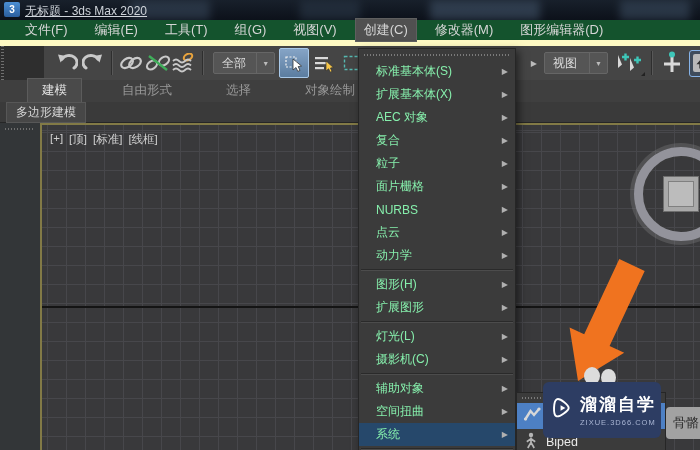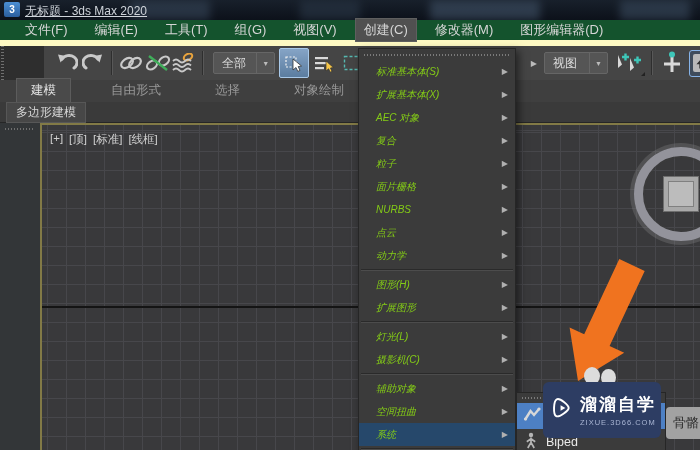--- a/index.html
+++ b/index.html
@@ -21,39 +21,39 @@
   .tb-ico{display:flex;align-items:center;justify-content:center;width:28px;height:28px;}
   .dropdown{height:20px;background:#555;border:1px solid #666;border-radius:2px;display:flex;align-items:center;margin:0 4px;}
   .dropdown .dd-label{font-size:12px;color:#ddd;padding:0 8px;}
   .dropdown .dd-arrow{font-size:7px;color:#bbb;padding:0 5px;border-left:1px solid #666;height:100%;display:flex;align-items:center;}
   .tb-btn{width:30px;height:28px;border-radius:2px;display:flex;align-items:center;justify-content:center;position:relative;}
   .tb-btn.blue{background:linear-gradient(#85a4c6,#5b7da0);border:1px solid #a9c9e9;}
   .corner{position:absolute;right:1px;bottom:1px;width:0;height:0;border-left:4px solid transparent;border-bottom:4px solid #222;}
   .upbtn{width:25px;height:25px;border:1px solid #86b3e8;border-radius:3px;background:#3f4c5c;display:flex;align-items:center;justify-content:center;margin:0 3px;}
   .upbtn .pad{width:18px;height:18px;background:#b9b9b9;border-radius:2px;display:flex;align-items:center;justify-content:center;}
   
-  .ribbon-tabs{position:absolute;left:0;top:80px;width:700px;height:22px;background:#3f3f3f;display:flex;align-items:flex-end;padding-left:16px;box-sizing:border-box;gap:26px;}
+  .ribbon-tabs{position:absolute;left:0;top:80px;width:700px;height:22px;background:#3f3f3f;display:flex;align-items:flex-end;padding-left:27px;box-sizing:border-box;gap:26px;}
   .rtab{font-size:12.5px;color:#999;padding:3px 14px;}
   .rtab.active{color:#e3e3e3;background:#4a4a4a;border:1px solid #5c5c5c;border-bottom:none;}
   .ribbon-row{position:absolute;left:0;top:102px;width:700px;height:20px;background:#3a3a3a;border-bottom:1px solid #262626;}
   .panel-btn{position:absolute;left:6px;top:0;height:19px;background:#474747;border:1px solid #575757;font-size:12px;color:#d5d5d5;padding:0 9px;line-height:19px;}
   
   .left-strip{position:absolute;left:0;top:123px;width:40px;height:327px;background:#333638;}
   .grip-h{position:absolute;left:5px;top:5px;width:30px;height:2px;background:repeating-linear-gradient(to right,#6f6f6f 0 1px,transparent 1px 3px);}
   .viewport{position:absolute;left:40px;top:123px;width:660px;height:327px;box-sizing:border-box;border-left:2px solid #827a46;border-top:2px solid #827a46;background-color:#39393b;overflow:hidden;
     background-image:repeating-linear-gradient(to right,#47474b 0 1px,transparent 1px 19px),repeating-linear-gradient(to bottom,#47474b 0 1px,transparent 1px 19px);background-position:5px 7px;}
   .axis-x{position:absolute;left:0;top:181px;width:100%;height:2px;background:#141414;}
   .vp-label{position:absolute;left:8px;top:7px;font-size:11.5px;color:#d0d0d0;display:flex;gap:6px;}
   .viewcube{position:absolute;right:-28px;top:22px;width:76px;height:76px;border-radius:50%;border:9px solid #93939b;box-shadow:0 0 0 4px rgba(140,140,140,.3), inset 0 0 0 2px rgba(60,60,60,.5);}
   .vc-face{position:absolute;left:50%;top:50%;transform:translate(-50%,-50%);width:34px;height:34px;background:#bcbcbc;border:1px solid #6e6e6e;box-shadow:inset 0 0 0 4px #a9a9a9, inset 0 0 0 5px #808080;}
   
   .menu{position:absolute;left:358px;top:48px;width:158px;height:430px;background:#3b3b3b;border:1px solid #262626;box-shadow:3px 3px 8px rgba(0,0,0,.5);box-sizing:border-box;z-index:20;padding-top:3px;}
   .tearoff{height:2px;margin:2px 5px 4px 5px;background:repeating-linear-gradient(to right,#7a7a7a 0 1px,transparent 1px 3px);}
   .menu-item{height:23px;display:flex;align-items:center;padding:0 7px 0 17px;}
-  .menu-item .mi-label{flex:1;font-size:10px;color:#84cc16;white-space:nowrap;font-style:italic;}
+  .menu-item .mi-label{flex:1;font-size:12px;color:#86efac;white-space:nowrap;}
   .menu-item .mi-arrow{font-size:8px;color:#b0b0b0;}
   .menu-item.hl{background:#26486b;}
   .menu-sep{height:1px;background:#2a2a2a;border-bottom:1px solid #4c4c4c;margin:2px 2px;}
   
   .submenu{position:absolute;left:516px;top:392px;width:150px;height:60px;background:#3b3b3b;border:1px solid #262626;box-sizing:border-box;z-index:21;padding-top:2px;}
   .sm-item{height:26px;display:flex;align-items:center;gap:7px;padding:0 6px;}
   .sm-item.hl{background:#4d80c4;}
   .sm-item .sm-label{font-size:12.5px;color:#eaeaea;}
   
   .annot-arrow{position:absolute;left:0;top:0;z-index:22;pointer-events:none;}

